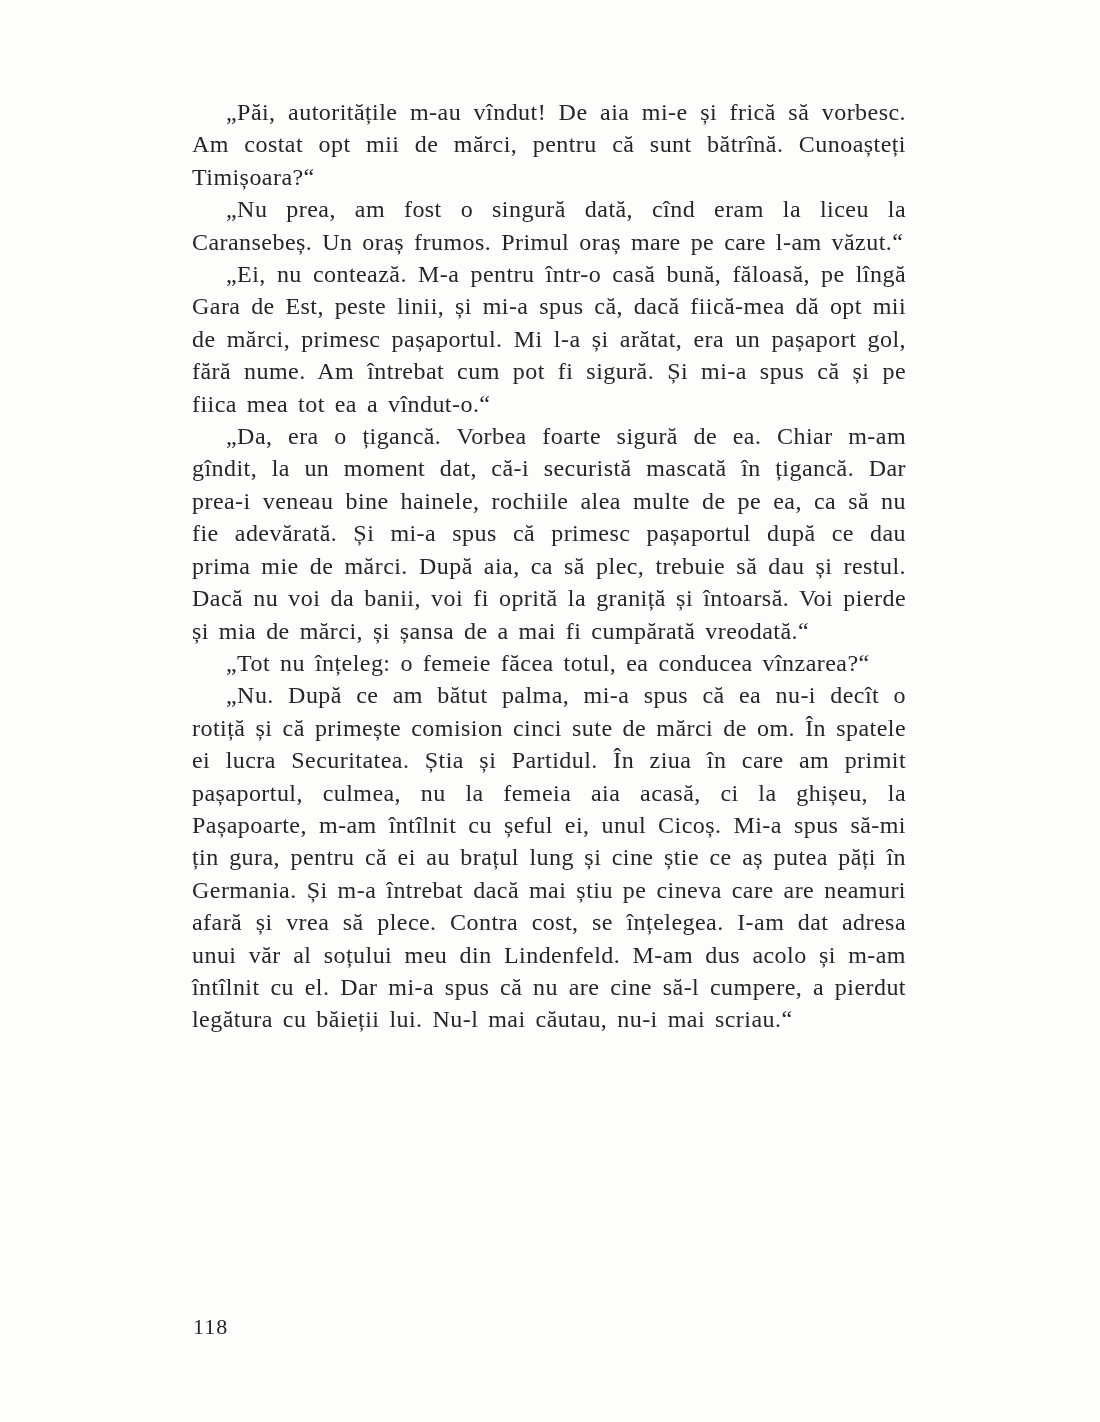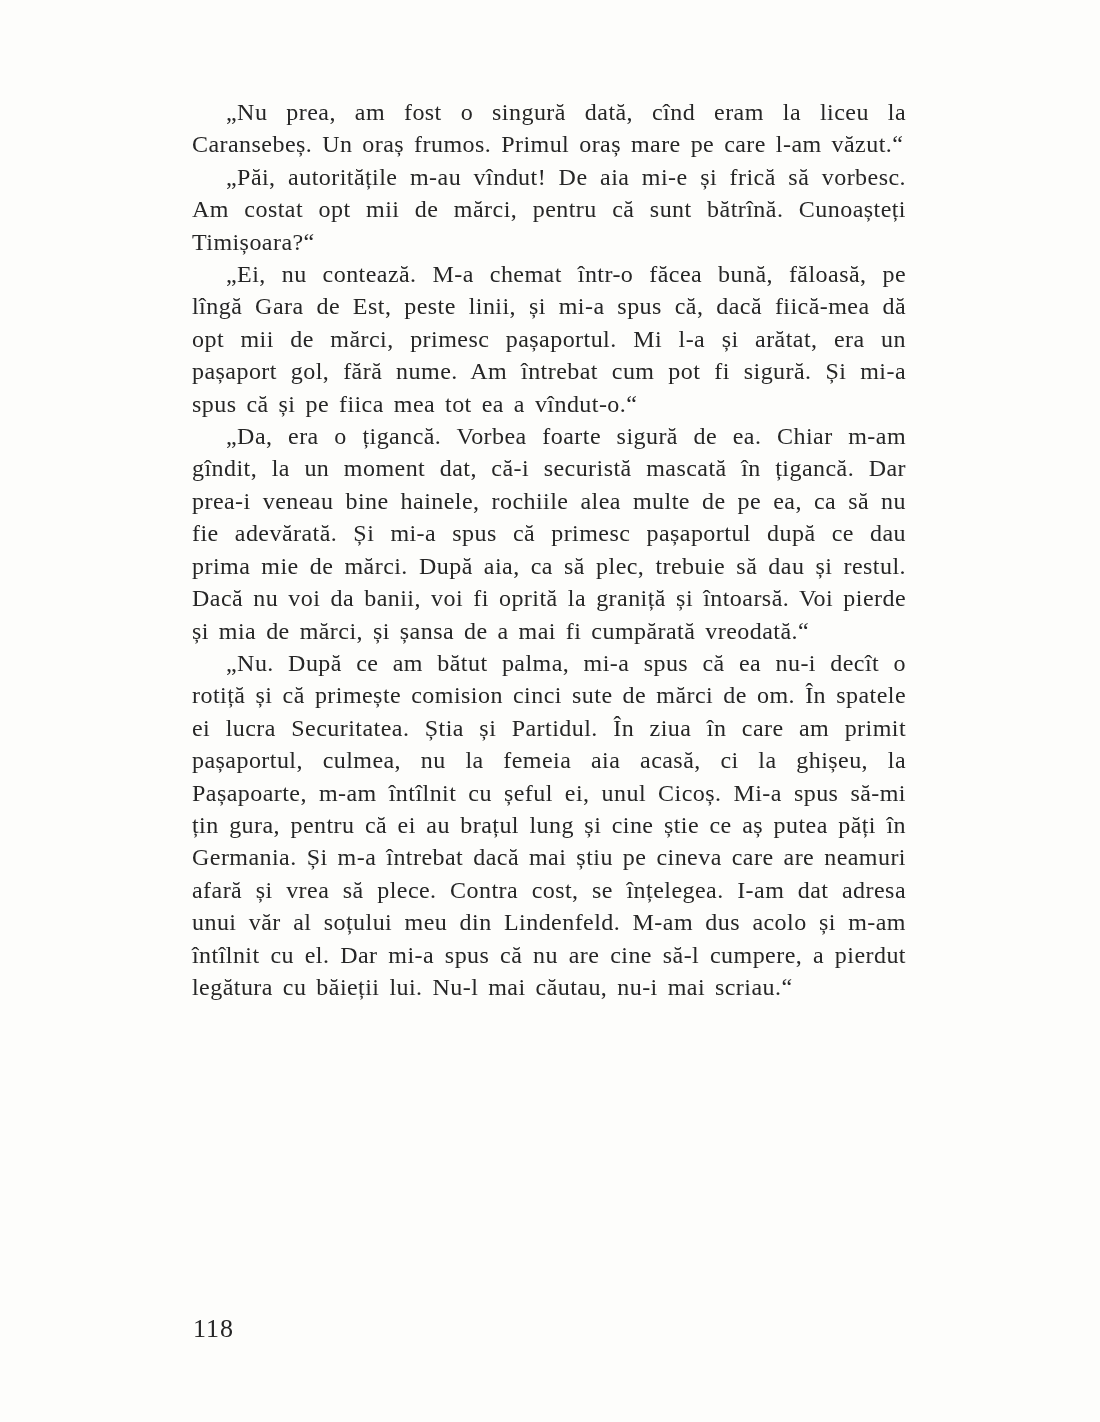--- a/index.html
+++ b/index.html
@@ -33,31 +33,32 @@
     text-indent: 34px;
     font-size: 24px;
     line-height: 32.4px;
     letter-spacing: 0.45px;
     word-spacing: 3.5px;
   }
   .page-number {
     position: absolute;
     left: 193px;
     top: 1314px;
-    font-size: 26px;
+    font-size: 22px;
     letter-spacing: 1px;
     font-feature-settings: "onum";
     font-variant-numeric: oldstyle-nums;
   }
 </style>
 </head>
 <body style="background: rgb(253, 253, 251); color: rgb(38, 38, 38);">
 
 <main class="page">
   <section class="text-block">
+      <p class="para">„Păi, autoritățile m-au vîndut! De aia mi-e și frică să vorbesc. Am costat opt mii de mărci, pentru că sunt bătrînă. Cunoașteți Timișoara?“</p>
       <p class="para">„Nu prea, am fost o singură dată, cînd eram la liceu la Caransebeș. Un oraș frumos. Primul oraș mare pe care l-am văzut.“</p>
-      <p class="para">„Păi, autoritățile m-au vîndut! De aia mi-e și frică să vorbesc. Am costat opt mii de mărci, pentru că sunt bătrînă. Cunoașteți Timișoara?“</p>
-      <p class="para">„Ei, nu contează. M-a chemat într-o făcea bună, făloasă, pe lîngă Gara de Est, peste linii, și mi-a spus că, dacă fiică-mea dă opt mii de mărci, primesc pașaportul. Mi l-a și arătat, era un pașaport gol, fără nume. Am întrebat cum pot fi sigură. Și mi-a spus că și pe fiica mea tot ea a vîndut-o.“</p>
+      <p class="para">„Ei, nu contează. M-a pentru într-o casă bună, făloasă, pe lîngă Gara de Est, peste linii, și mi-a spus că, dacă fiică-mea dă opt mii de mărci, primesc pașaportul. Mi l-a și arătat, era un pașaport gol, fără nume. Am întrebat cum pot fi sigură. Și mi-a spus că și pe fiica mea tot ea a vîndut-o.“</p>
       <p class="para">„Da, era o țigancă. Vorbea foarte sigură de ea. Chiar m-am gîndit, la un moment dat, că-i securistă mascată în țigancă. Dar prea-i veneau bine hainele, rochiile alea multe de pe ea, ca să nu fie adevărată. Și mi-a spus că primesc pașaportul după ce dau prima mie de mărci. După aia, ca să plec, trebuie să dau și restul. Dacă nu voi da banii, voi fi oprită la graniță și întoarsă. Voi pierde și mia de mărci, și șansa de a mai fi cumpărată vreodată.“</p>
+      <p class="para">„Tot nu înțeleg: o femeie făcea totul, ea conducea vînzarea?“</p>
       <p class="para">„Nu. După ce am bătut palma, mi-a spus că ea nu-i decît o rotiță și că primește comision cinci sute de mărci de om. În spatele ei lucra Securitatea. Știa și Partidul. În ziua în care am primit pașaportul, culmea, nu la femeia aia acasă, ci la ghișeu, la Pașapoarte, m-am întîlnit cu șeful ei, unul Cicoș. Mi-a spus să-mi țin gura, pentru că ei au brațul lung și cine știe ce aș putea păți în Germania. Și m-a întrebat dacă mai știu pe cineva care are neamuri afară și vrea să plece. Contra cost, se înțelegea. I-am dat adresa unui văr al soțului meu din Lindenfeld. M-am dus acolo și m-am întîlnit cu el. Dar mi-a spus că nu are cine să-l cumpere, a pierdut legătura cu băieții lui. Nu-l mai căutau, nu-i mai scriau.“</p>
     </section>
   <div class="page-number">118</div>
 </main>
 
 </body></html>

